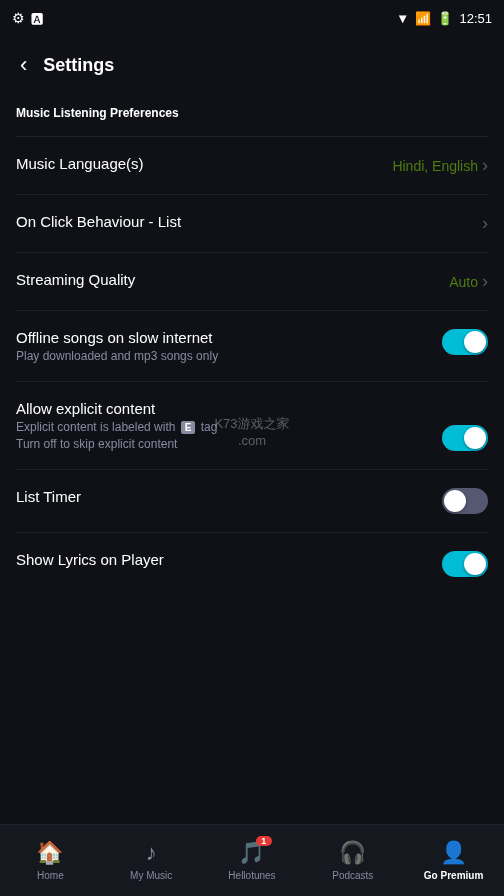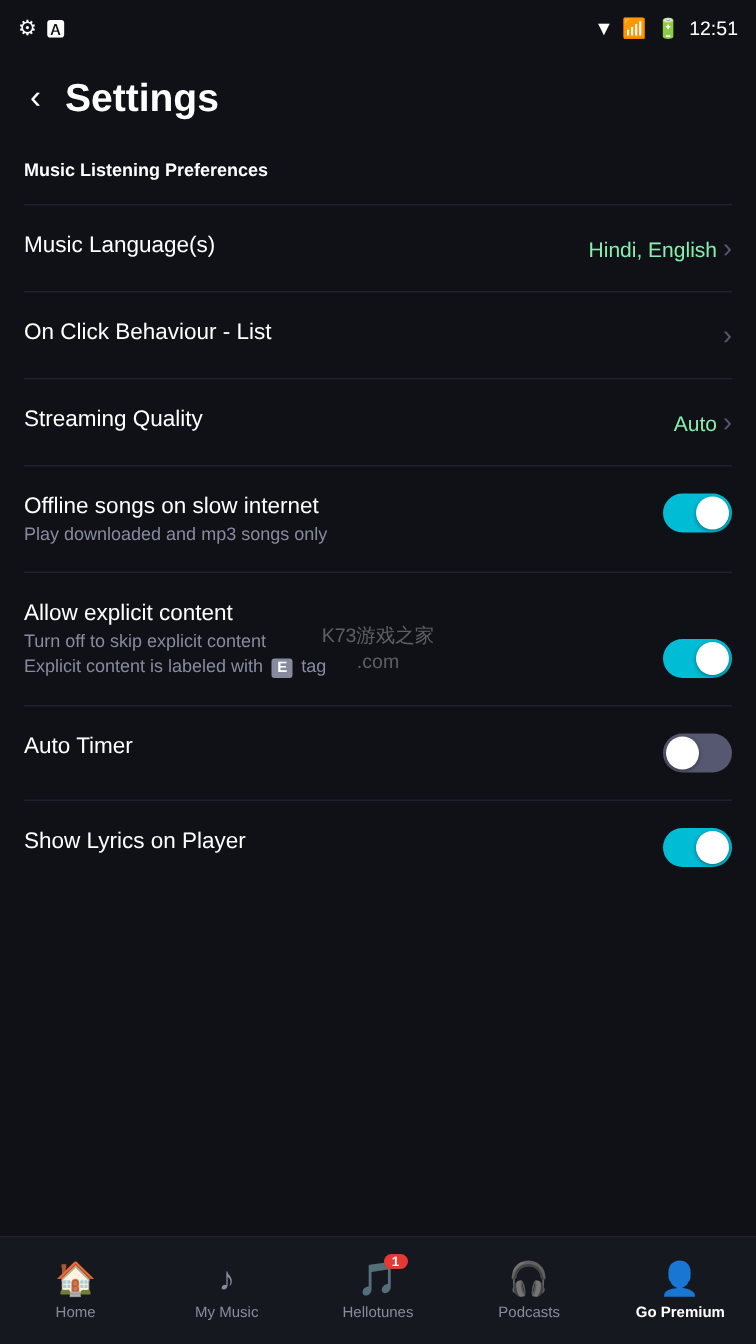--- a/index.html
+++ b/index.html
@@ -50,21 +50,21 @@
     .back-btn {
       color: #ffffff;
       font-size: 22px;
       cursor: pointer;
       margin-right: 12px;
       background: none;
       border: none;
       padding: 4px;
     }
     .page-title {
-      font-size: 26px;
+      font-size: 18px;
       font-weight: 700;
       color: #ffffff;
     }
 
     
     .section-title {
       font-size: 12px;
       font-weight: 700;
       color: #ffffff;
       padding: 8px 16px 16px 16px;
@@ -92,21 +92,21 @@
       color: #ffffff;
       font-weight: 500;
     }
     .setting-sub {
       font-size: 12px;
       color: #888ba0;
       margin-top: 3px;
     }
     .setting-value {
       font-size: 14px;
-      color: #86efac;
+      color: #4d7c0f;
       margin-right: 4px;
     }
     .setting-row-right {
       display: flex;
       align-items: center;
     }
     .chevron {
       color: #555870;
       font-size: 18px;
     }
@@ -298,35 +298,35 @@
     <div class="toggle on">
       <div class="toggle-knob"></div>
     </div>
   </div>
 
   <div class="divider"></div>
 
   <div class="setting-row" style="align-items: flex-end; padding-top: 18px; padding-bottom: 18px;">
     <div class="setting-row-left">
       <div class="setting-label">Allow explicit content</div>
-      <div class="setting-sub">Turn off to skip explicit content</div>
       <div class="setting-sub">
         <span>Explicit content is labeled with </span><span class="explicit-tag">E</span><span> tag</span>
       </div>
+      <div class="setting-sub">Turn off to skip explicit content</div>
     </div>
     <div class="toggle on" style="margin-top: 4px;">
       <div class="toggle-knob"></div>
     </div>
   </div>
 
   <div class="divider"></div>
 
   <div class="setting-row">
     <div class="setting-row-left">
-      <span class="setting-label">Auto Timer</span>
+      <span class="setting-label">List Timer</span>
     </div>
     <div class="toggle off">
       <div class="toggle-knob"></div>
     </div>
   </div>
 
   <div class="divider"></div>
 
   <div class="setting-row">
     <div class="setting-row-left">

